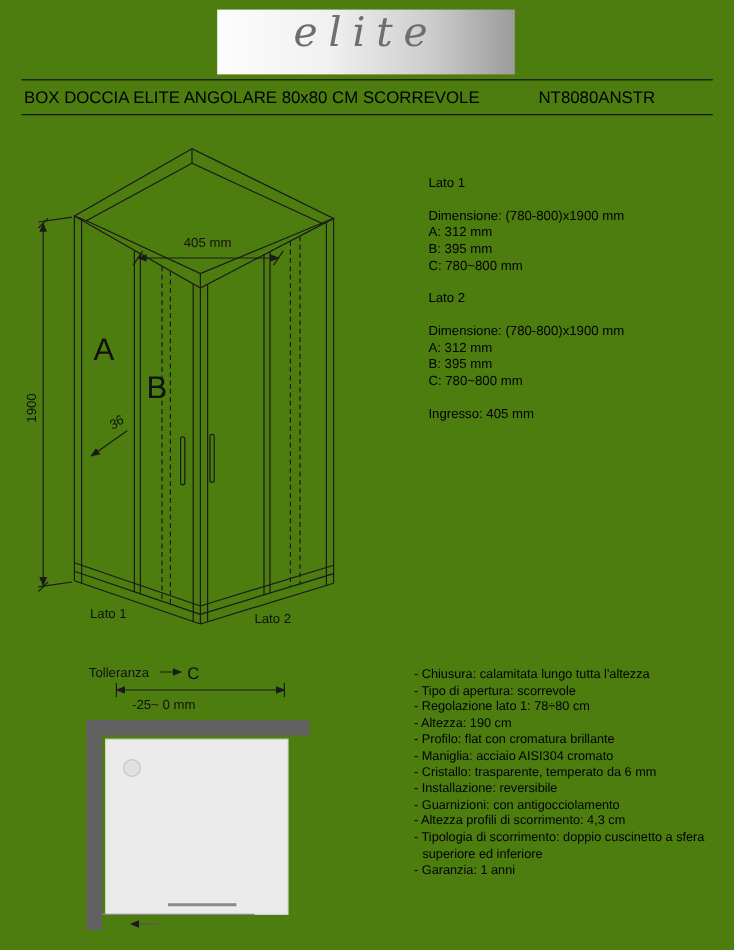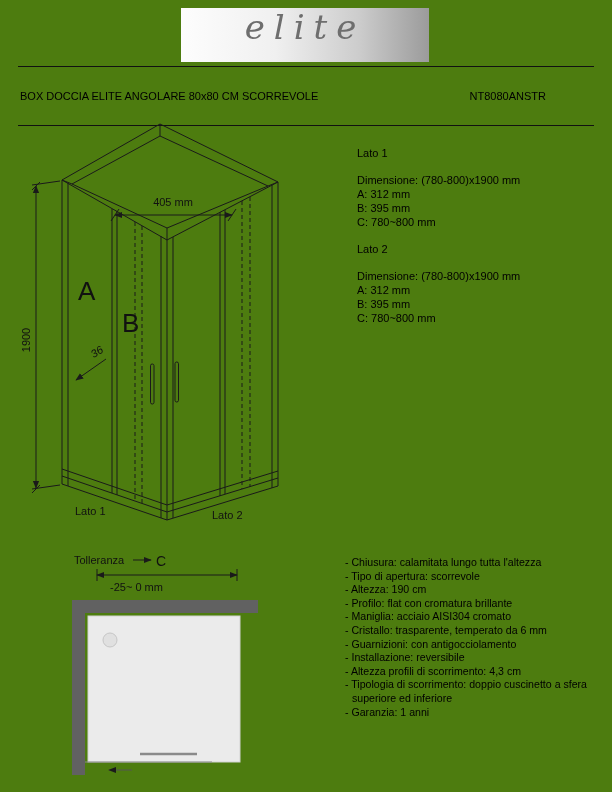--- a/index.html
+++ b/index.html
@@ -13,21 +13,21 @@
   .brand { font-family:"DejaVu Serif", serif; font-style:italic; font-size:34px; line-height:36px;
            color:var(--logo-gray,#6e6e6e); text-align:center; letter-spacing:9px; margin-top:1px; }
   .brand-sub-row { display:flex; align-items:center; justify-content:center; margin-top:-3px; margin-left:34px; gap:5px; }
   .brand-line { width:72px; height:1px; background:#7a7a7a; }
   .brand-sub { font-size:9px; color:var(--logo-gray,#6e6e6e); letter-spacing:1.5px; }
 
   
   .header-bar { position:absolute; left:18px; right:18px; top:66px;
                 border-top:1px solid #111; border-bottom:1px solid #111;
                 display:flex; justify-content:space-between; align-items:center;
-                padding:23px 2px; font-size:11px; }
+                padding:6px 2px; font-size:14px; }
   .doc-code { margin-right:46px; }
 
   
   .drawing-svg { position:absolute; left:20px; top:112px; }
   .tolerance-svg { position:absolute; left:52px; top:548px; }
   svg text { font-family:"Liberation Sans", sans-serif; }
 
   
   .specs { position:absolute; left:357px; top:146px; width:245px; font-size:11px; line-height:14px; }
   .spec-title { margin-bottom:13px; }
@@ -128,20 +128,21 @@
       <div class="spec-line">B: 395 mm</div>
       <div class="spec-line">C: 780~800 mm</div>
     </div>
     <div class="spec-title">Lato 2</div>
     <div class="spec-group">
       <div class="spec-line">Dimensione: (780-800)x1900 mm</div>
       <div class="spec-line">A: 312 mm</div>
       <div class="spec-line">B: 395 mm</div>
       <div class="spec-line">C: 780~800 mm</div>
     </div>
+    <div class="spec-line">Ingresso: 405 mm</div>
   </div>
 
   <svg class="tolerance-svg" width="235" height="242" viewBox="0 0 235 242">
     <defs>
       <marker id="arrB" viewBox="0 0 10 10" refX="9" refY="5" markerWidth="8" markerHeight="8" orient="auto-start-reverse">
         <path d="M0,1 L10,5 L0,9 z" fill="#1a1a1a"></path>
       </marker>
     </defs>
     <text x="22" y="16" font-size="11" fill="#111">Tolleranza</text>
     <line x1="81" y1="12" x2="99" y2="12" stroke="#1a1a1a" marker-end="url(#arrB)"></line>
@@ -161,24 +162,25 @@
     <g stroke="#8a8a8a" fill="none">
       <line x1="88" y1="206" x2="145" y2="206" stroke-width="2.5"></line>
       <line x1="33" y1="214" x2="160" y2="214" stroke-width="1"></line>
       <line x1="80" y1="222" x2="57" y2="222" stroke="#555555" marker-end="url(#arrB)"></line>
     </g>
   </svg>
 
   <div class="features">
     <div class="feat">- Chiusura: calamitata lungo tutta l'altezza</div>
     <div class="feat">- Tipo di apertura: scorrevole</div>
+    <div class="feat">- Regolazione lato 1: 78÷80 cm</div>
     <div class="feat">- Altezza: 190 cm</div>
     <div class="feat">- Profilo: flat con cromatura brillante</div>
     <div class="feat">- Maniglia: acciaio AISI304 cromato</div>
     <div class="feat">- Cristallo: trasparente, temperato da 6 mm</div>
+    <div class="feat">- Installazione: reversibile</div>
     <div class="feat">- Guarnizioni: con antigocciolamento</div>
-    <div class="feat">- Installazione: reversibile</div>
     <div class="feat">- Altezza profili di scorrimento: 4,3 cm</div>
     <div class="feat">- Tipologia di scorrimento: doppio cuscinetto a sfera superiore ed inferiore</div>
     <div class="feat">- Garanzia: 1 anni</div>
   </div>
 
 </div>
 
 </body></html>

